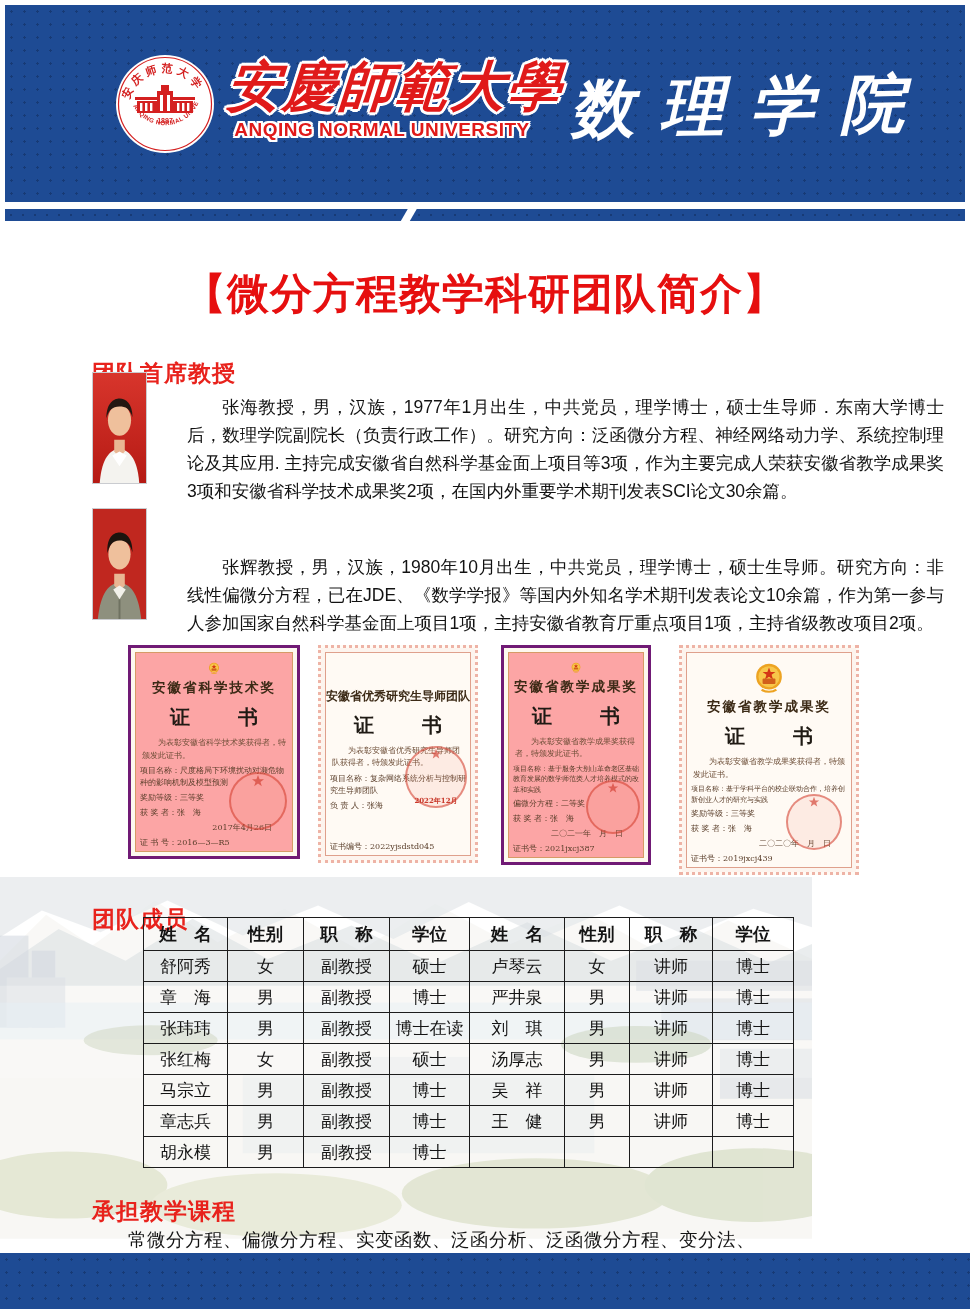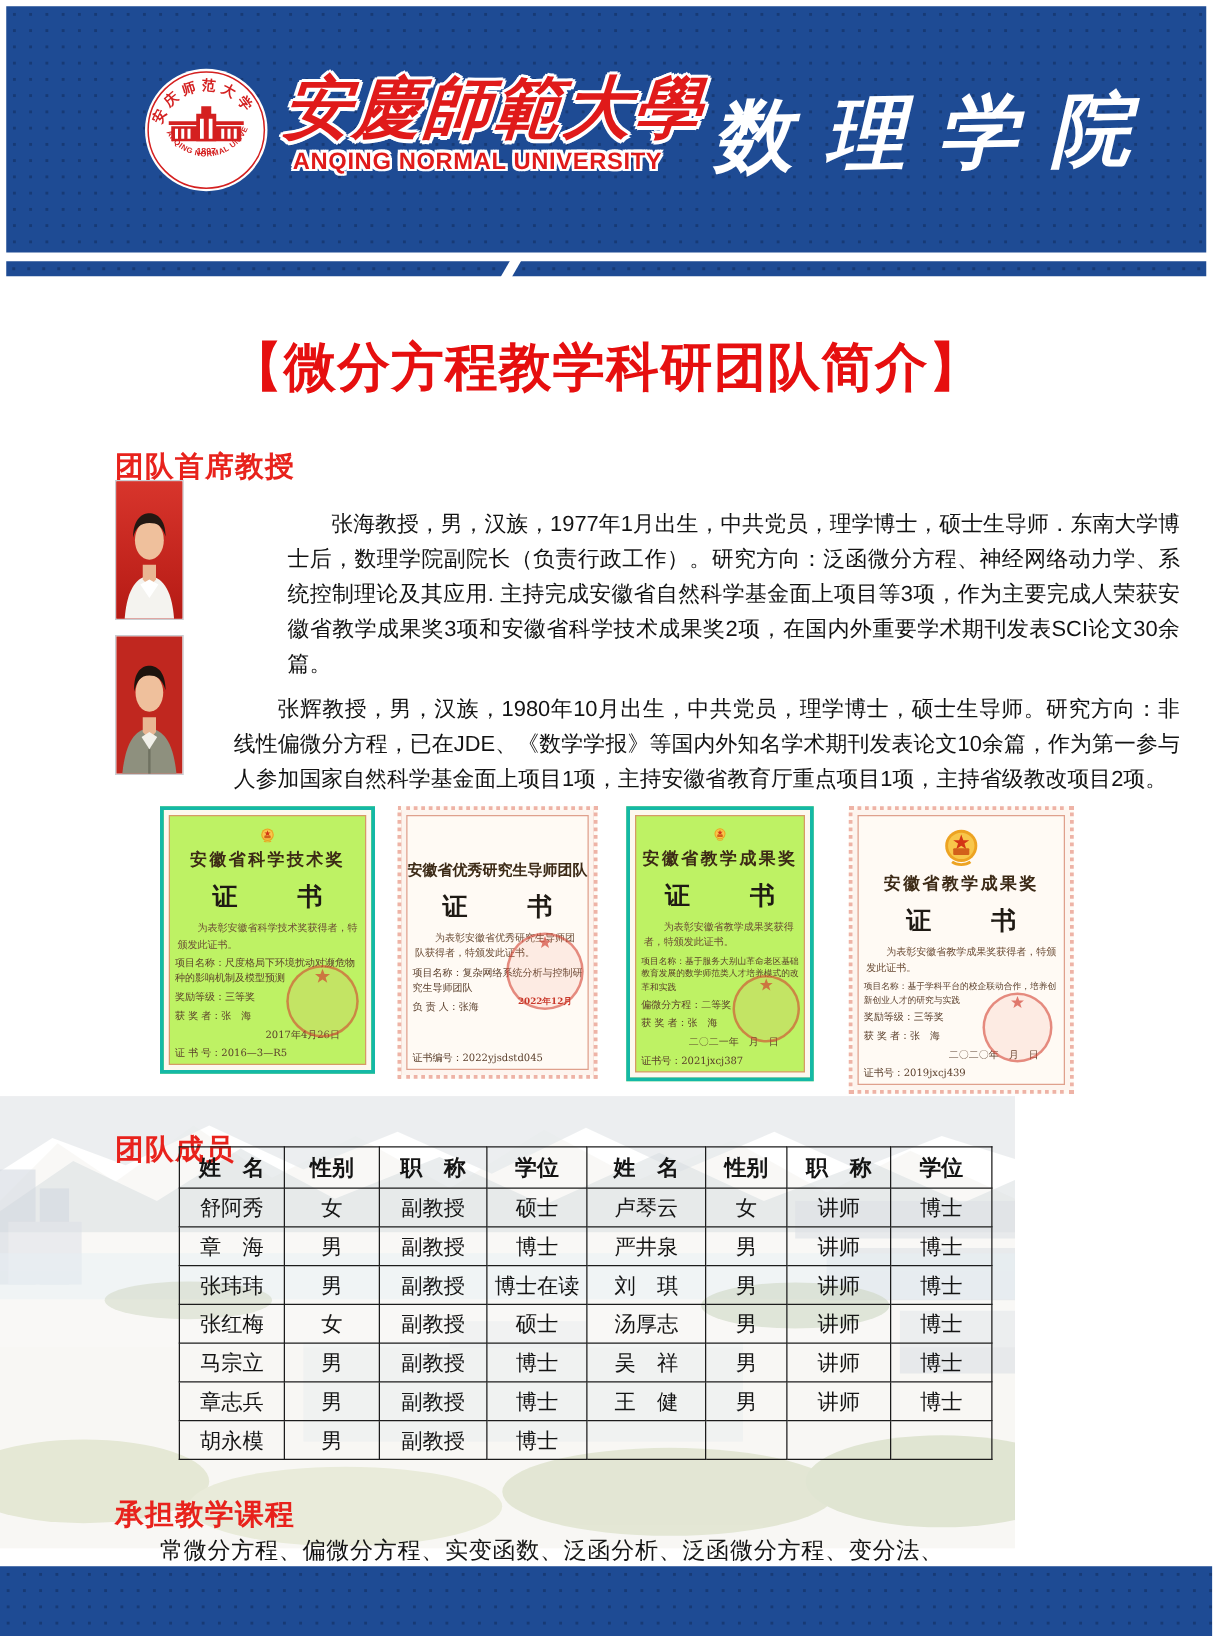--- a/index.html
+++ b/index.html
@@ -29,33 +29,33 @@
     font-size:64px;color:#ffffff;letter-spacing:26px;white-space:nowrap;transform:rotate(-1deg);}
 
   
   .main-title{position:absolute;top:250px;left:0;width:100%;text-align:center;
     font-size:42px;font-weight:bold;color:#e60f0f;letter-spacing:1px;margin-top:16px;}
   .sec-heading{position:absolute;font-size:23px;font-weight:bold;color:#e8221c;letter-spacing:1px;}
   .h-chief{top:339px;left:92px;}
 
   
   .prof{position:absolute;left:92px;right:26px;display:flex;}
-  .prof-1{top:384px;gap:43px;}
+  .prof-1{top:372px;}
   .prof-2{top:508px;}
   .prof-photo{flex:0 0 55px;width:55px;height:112px;border:1px solid #caccd0;box-sizing:border-box;}
   .prof-photo svg{display:block;width:100%;height:100%;}
   .prof-bio{margin-left:40px;flex:1;font-size:17.5px;line-height:28px;color:#121212;
     text-align:justify;text-indent:2em;padding-top:3px;}
   .prof-2 .prof-bio{padding-top:27px;}
 
   
   .certs{position:absolute;top:645px;left:128px;display:flex;align-items:flex-start;}
-  .cert{position:relative;box-sizing:border-box;background:#bef264;
+  .cert{position:relative;box-sizing:border-box;background:#fca5a5;
     display:flex;flex-direction:column;align-items:center;
-    border:3px solid #14b8a6;
+    border:3px solid #701a75;
     box-shadow:inset 0 0 0 4px #fdf8ef, inset 0 0 0 5px #d69a66;
     padding:14px 9px 8px;font-family:"DejaVu Serif", serif;color:#4a3424;}
   .cert.pink{border:3px dotted #eeb3a6;box-shadow:inset 0 0 0 4px #fdf4ee, inset 0 0 0 5px #dfa08c;background:#fffaf4;}
   .cert-1{width:172px;height:214px;margin-right:18px;}
   .cert-2{width:160px;height:218px;margin-right:23px;}
   .cert-3{width:150px;height:220px;margin-right:28px;}
   .cert-4{width:180px;height:230px;}
   .emblem{margin:0 0 5px 0;}
   .cert-title{font-weight:bold;font-size:13.5px;letter-spacing:2px;color:#3c2a16;white-space:nowrap;}
   .cert-2 .cert-title{font-size:12px;letter-spacing:0;margin-top:26px;}

